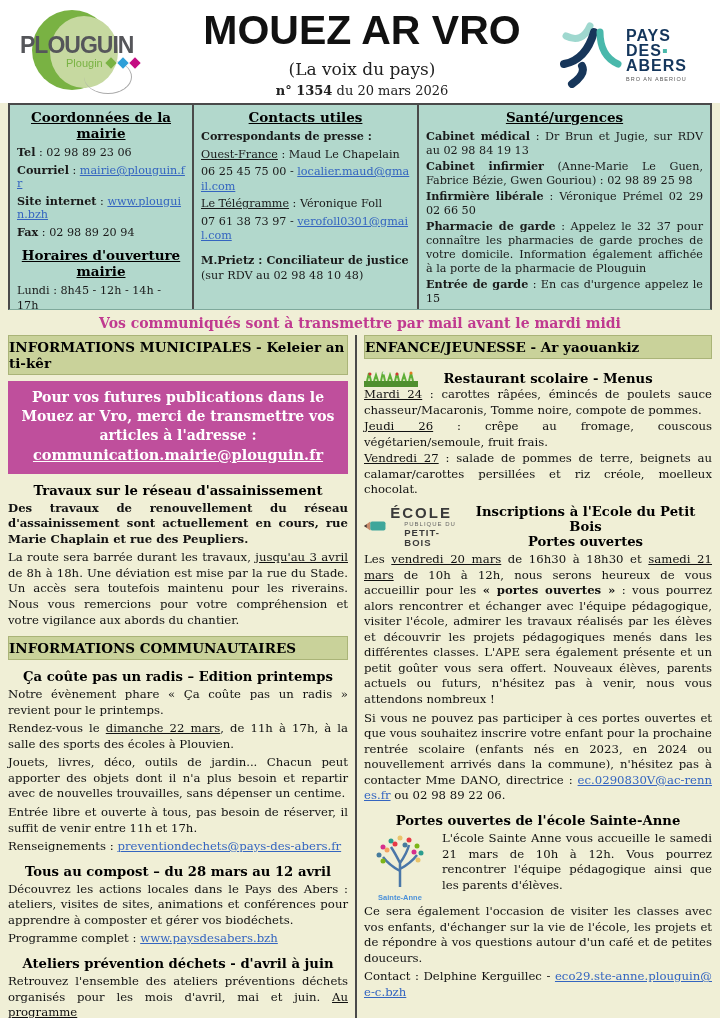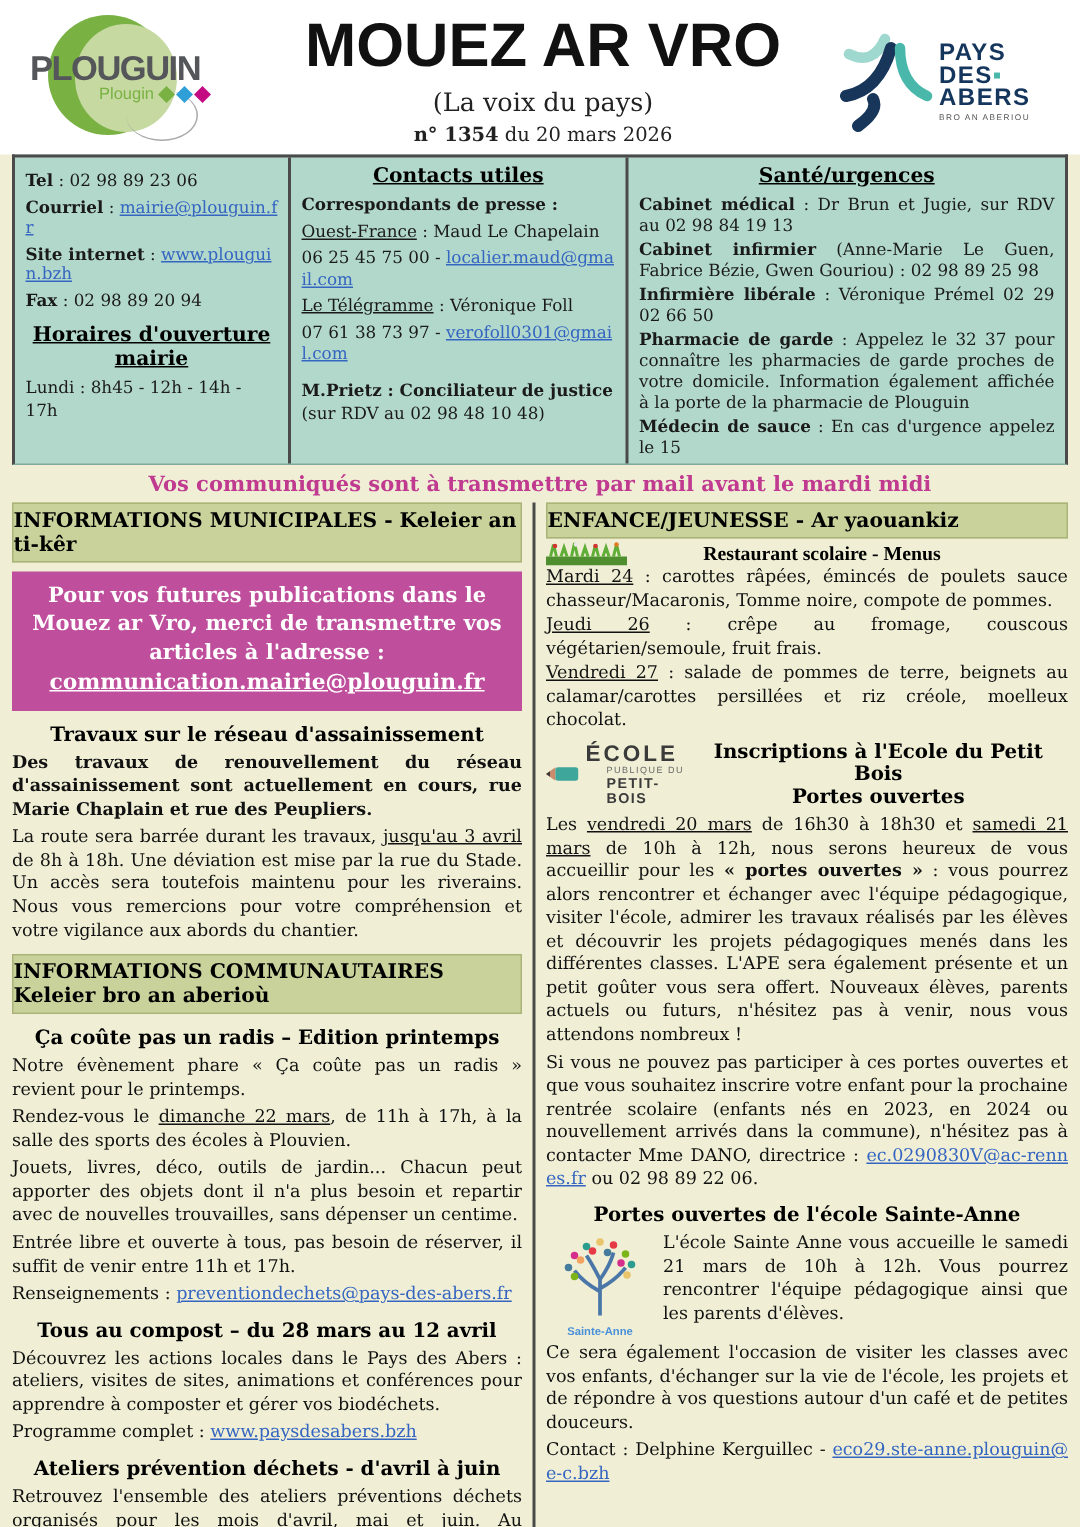--- a/index.html
+++ b/index.html
@@ -48,21 +48,21 @@
   .bodycols { display:flex; margin:0 8px; }
   .bcol-left { width:349px; border-right:2px solid #4a4a4a; padding-right:7px; }
   .bcol-right { flex:1; padding-left:7px; }
   .greenbar { background:#c9d29a; border:1px solid #aab478; text-align:left; font-weight:bold; font-size:13.5px; padding:3px 0; color:#000; }
   .pinkbox { background:#bf4f9c; color:#fff; font-weight:bold; font-size:14px; text-align:center; padding:7px 6px 9px; margin-top:6px; line-height:1.35; }
   .pinkbox .link { color:#ffffff; font-size:14.5px; }
   .sect-title { font-weight:bold; font-size:13.2px; text-align:center; margin:9px 0 3px; color:#000; }
   .para { font-size:11.7px; line-height:1.33; text-align:justify; color:#111; margin-bottom:3px; }
   .menus .para { margin-bottom:1px; }
 
-  .menu-head { display:flex; align-items:center; margin-top:2px;font-family:Liberation Serif, serif; }
+  .menu-head { display:flex; margin-top:12px; }
   .grass-icon { flex:0 0 auto; margin-right:6px; }
   .menu-head .sect-title { flex:1; margin:0 40px 0 0; }
 
   .pb-head { display:flex; align-items:center; margin:6px 0 3px; }
   .pb-logo { flex:0 0 auto; width:95px; display:flex; align-items:center; gap:3px; }
   .pb-text { line-height:1; }
   .pb-l1 { font-family:"Liberation Sans",sans-serif; font-weight:bold; font-size:15px; letter-spacing:2px; color:#3a3a3a; }
   .pb-l2 { font-family:"Liberation Sans",sans-serif; font-size:6px; color:#666; letter-spacing:1px; margin:1px 0 1px 14px; }
   .pb-l3 { font-family:"Liberation Sans",sans-serif; font-weight:bold; font-size:9.5px; color:#3a3a3a; letter-spacing:1px; margin-left:14px; }
   .pb-titles { flex:1; }
@@ -107,20 +107,21 @@
         <div class="pda-word"><span>DES</span><span class="tick">▪</span></div>
         <div class="pda-word"><span>ABERS</span></div>
         <div class="pda-sub">BRO AN ABERIOU</div>
       </div>
     </div>
   </div>
 
   <div class="topstrip">
 
     <div class="tcol tcol-1">
+      <h3 class="b">Coordonnées de la mairie</h3>
       <div class="trow"><span class="b">Tel</span><span> : 02 98 89 23 06</span></div>
       <div class="trow"><span class="b">Courriel</span><span> : </span><span class="link">mairie@plouguin.fr</span></div>
       <div class="trow"><span class="b">Site internet</span><span> : </span><span class="link">www.plouguin.bzh</span></div>
       <div class="trow"><span class="b">Fax</span><span> : 02 98 89 20 94</span></div>
       <h3 class="b" style="margin-top:8px;">Horaires d'ouverture mairie</h3>
       <div class="hours">
         <div>Lundi : 8h45 - 12h - 14h - 17h</div>
 
       </div>
     </div>
@@ -135,21 +136,21 @@
       <p style="margin-top:9px;"><span class="b">M.Prietz : Conciliateur de justice</span><span> (sur RDV au 02 98 48 10 48)</span></p>
 
     </div>
 
     <div class="tcol tcol-3 sante just">
       <h3 class="b">Santé/urgences</h3>
       <p><span class="b">Cabinet médical</span><span> : Dr Brun et Jugie, sur RDV au 02 98 84 19 13</span></p>
       <p><span class="b">Cabinet infirmier</span><span> (Anne-Marie Le Guen, Fabrice Bézie, Gwen Gouriou) : 02 98 89 25 98</span></p>
       <p><span class="b">Infirmière libérale</span><span> : Véronique Prémel 02 29 02 66 50</span></p>
       <p><span class="b">Pharmacie de garde</span><span> : Appelez le 32 37 pour connaître les pharmacies de garde proches de votre domicile. Information également affichée à la porte de la pharmacie de Plouguin</span></p>
-      <p><span class="b">Médecin de sauce</span><span> : En cas d'urgence appelez le 15</span></p>
+      <p><span class="b">Entrée de garde</span><span> : En cas d'urgence appelez le 15</span></p>
 
     </div>
   </div>
 
   <div class="banner">Vos communiqués sont à transmettre par mail avant le mardi midi</div>
 
   <div class="bodycols">
 
     <div class="bcol-left">
       <div class="greenbar">INFORMATIONS MUNICIPALES - Keleier an ti-kêr</div>
@@ -158,21 +159,20 @@
         <span>Pour vos futures publications dans le Mouez ar Vro, merci de transmettre vos articles à l'adresse :</span><br>
         <span class="link">communication.mairie@plouguin.fr</span>
       </div>
 
       <div class="sect-title">Travaux sur le réseau d'assainissement</div>
       <p class="para b">Des travaux de renouvellement du réseau d'assainissement sont actuellement en cours, rue Marie Chaplain et rue des Peupliers.</p>
       <p class="para"><span>La route sera barrée durant les travaux, </span><span class="u">jusqu'au 3 avril</span><span> de 8h à 18h. Une déviation est mise par la rue du Stade. Un accès sera toutefois maintenu pour les riverains. Nous vous remercions pour votre compréhension et votre vigilance aux abords du chantier.</span></p>
 
       <div class="greenbar" style="margin-top:8px;">
         <div>INFORMATIONS COMMUNAUTAIRES</div>
-        <div>Keleier bro an aberioù</div>
       </div>
 
       <div class="sect-title">Ça coûte pas un radis – Edition printemps</div>
       <p class="para">Notre évènement phare « Ça coûte pas un radis » revient pour le printemps.</p>
       <p class="para"><span>Rendez-vous le </span><span class="u">dimanche 22 mars</span><span>, de 11h à 17h, à la salle des sports des écoles à Plouvien.</span></p>
       <p class="para">Jouets, livres, déco, outils de jardin... Chacun peut apporter des objets dont il n'a plus besoin et repartir avec de nouvelles trouvailles, sans dépenser un centime.</p>
       <p class="para">Entrée libre et ouverte à tous, pas besoin de réserver, il suffit de venir entre 11h et 17h.</p>
       <p class="para"><span>Renseignements : </span><span class="link">preventiondechets@pays-des-abers.fr</span></p>
 
       <div class="sect-title">Tous au compost – du 28 mars au 12 avril</div>

